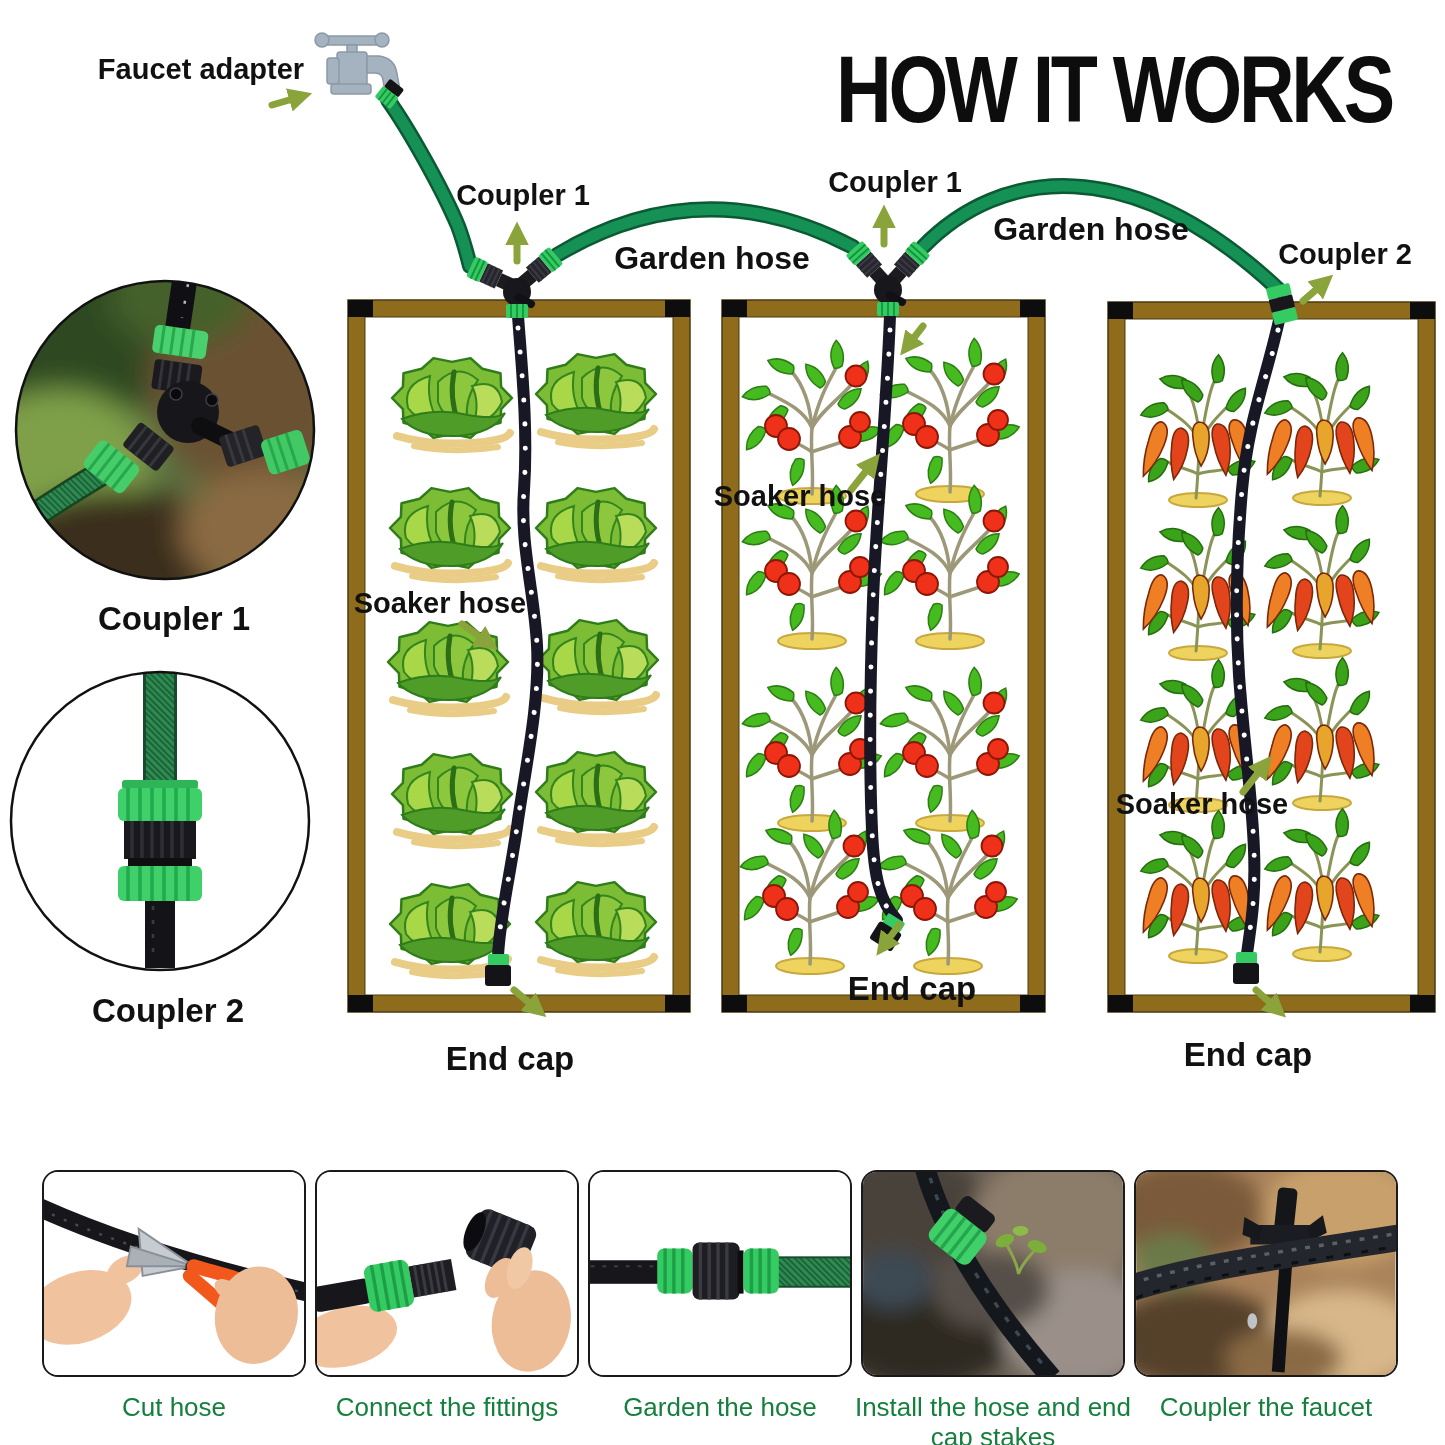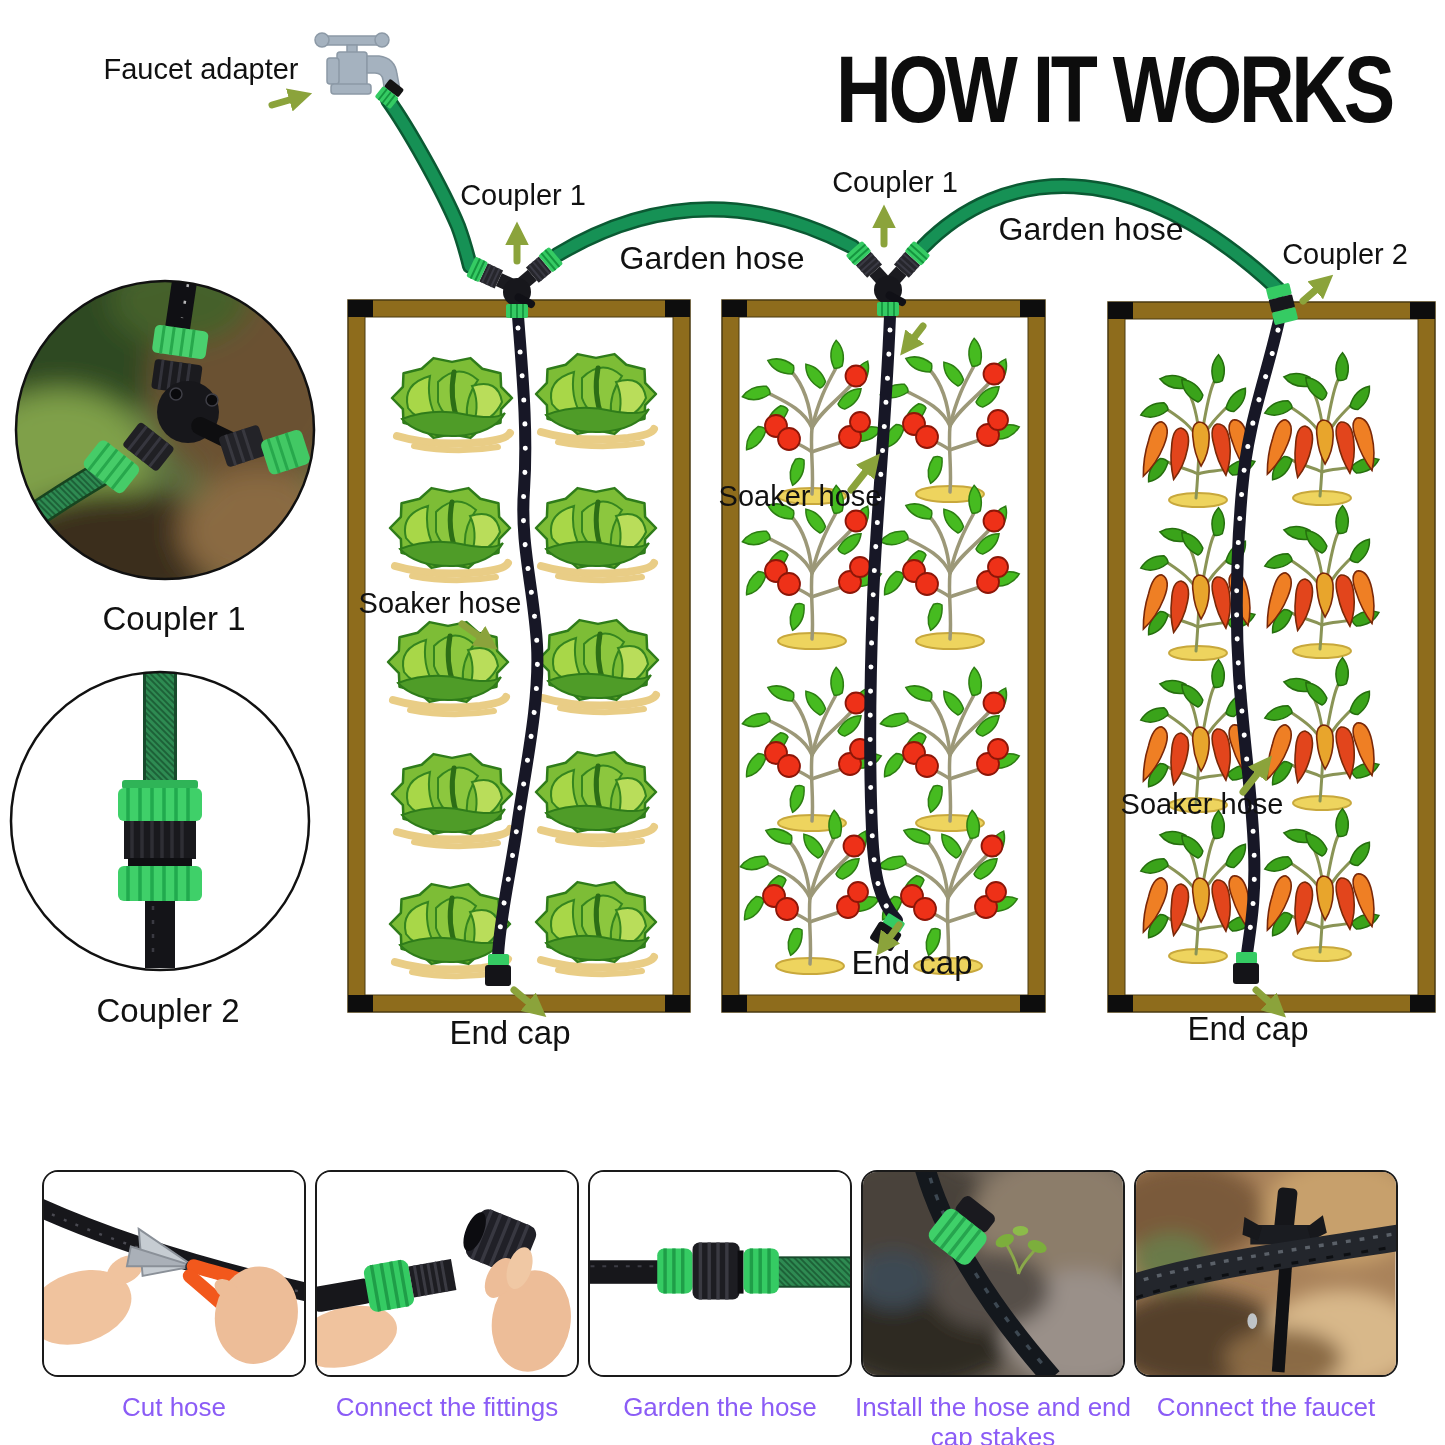--- a/index.html
+++ b/index.html
@@ -5,40 +5,40 @@
   :root{
     --c-garden-hose:#169155; --c-garden-hose-dark:#0b5a33;
     --c-soaker:#171726; --c-fitting:#35cb63; --c-frame:#8e6c1c;
     --c-arrow:#8ba33b; --c-text:#111111;
   }
   html,body{margin:0;padding:0;background:#ffffff;}
   .canvas{position:relative;width:1445px;height:1445px;background:#fff;overflow:hidden;
           font-family:"Liberation Sans",sans-serif;}
   .layer{position:absolute;left:0;top:0;}
   .lbl{position:absolute;transform:translateX(-50%);white-space:nowrap;
-       font-weight:normal;color:var(--c-text);font-size:29px;line-height:1.05;}
+       font-weight:bold;color:var(--c-text);font-size:29px;line-height:1.05;}
   .lbl.gh{font-size:32px;}
-  .lbl.ec{font-size:33px;}
+  .lbl.ec{font-size:33px;margin-top:26px;}
   .lbl.inset{font-size:33px;}
   .title{position:absolute;left:836px;top:36px;font-size:94px;font-weight:bold;
          letter-spacing:-4px;color:#0d0d0d;transform:scaleX(0.82);transform-origin:left top;
          white-space:nowrap;}
   .frame{fill:var(--c-frame);}
   .hoseO{stroke:var(--c-garden-hose-dark);fill:none;stroke-linecap:round;}
   .hoseI{stroke:var(--c-garden-hose);fill:none;stroke-linecap:round;}
   .soaker{stroke:var(--c-soaker);fill:none;stroke-linecap:round;}
   .sdots{stroke:#ffffff;fill:none;stroke-linecap:round;}
   .greenfit{fill:var(--c-fitting);}
   .arrow{stroke:var(--c-arrow);stroke-width:7;fill:none;stroke-linecap:round;}
   .steps{position:absolute;left:42px;top:1170px;display:flex;gap:9px;}
   .card{width:264px;display:flex;flex-direction:column;align-items:center;}
   .photo{width:264px;height:207px;border:2px solid #1a1a1a;border-radius:16px;
          overflow:hidden;background:#fff;box-sizing:border-box;}
   .photo svg{display:block;width:100%;height:100%;}
-  .cap{margin-top:16px;font-size:26px;color:#8b5cf6;text-align:center;line-height:1.15;}
+  .cap{margin-top:16px;font-size:26px;color:#15803d;text-align:center;line-height:1.15;}
   .cap.wrap{width:290px;}
 </style>
 </head>
 <body>
 
 <div class="canvas">
 
   <svg class="layer" width="1445" height="1445" viewBox="0 0 1445 1445">
     <defs>
       <marker id="ah" viewBox="0 0 10 10" refX="6" refY="5" markerWidth="3.4" markerHeight="3.4" orient="auto">
@@ -507,16 +507,16 @@
             <path d="M-40,-14 l18,10 -4,14 -16,-6 z" fill="#17181c"></path>
             <path d="M40,-16 l-16,12 4,14 16,-8 z" fill="#17181c"></path>
             <rect x="-2" y="14" width="13" height="130" fill="#101114" transform="rotate(4)"></rect>
           </g>
           <path d="M-10,120 C60,96 160,84 274,66" stroke="#23262c" stroke-width="27" fill="none"></path>
           <path d="M-6,114 C60,92 160,80 270,62" stroke="#5a6068" stroke-width="3.5" fill="none" stroke-dasharray="5 9"></path>
           <path d="M0,128 C70,104 170,92 264,76" stroke="#0d0f12" stroke-width="3" fill="none" stroke-dasharray="7 11"></path>
           <ellipse cx="118" cy="152" rx="5" ry="8" fill="#cfd8e0" opacity="0.85"></ellipse>
         </svg>
       </div>
-      <div class="cap">Connect the faucet</div>
+      <div class="cap">Coupler the faucet</div>
     </div>
   </div>
 </div>
 
 </body></html>

